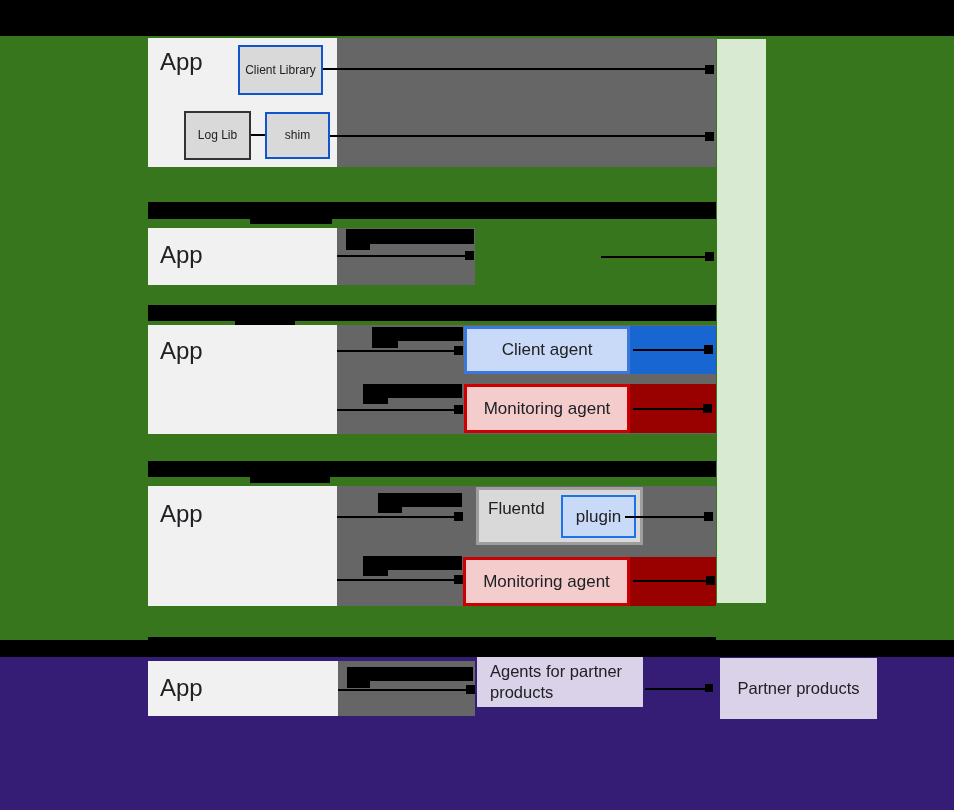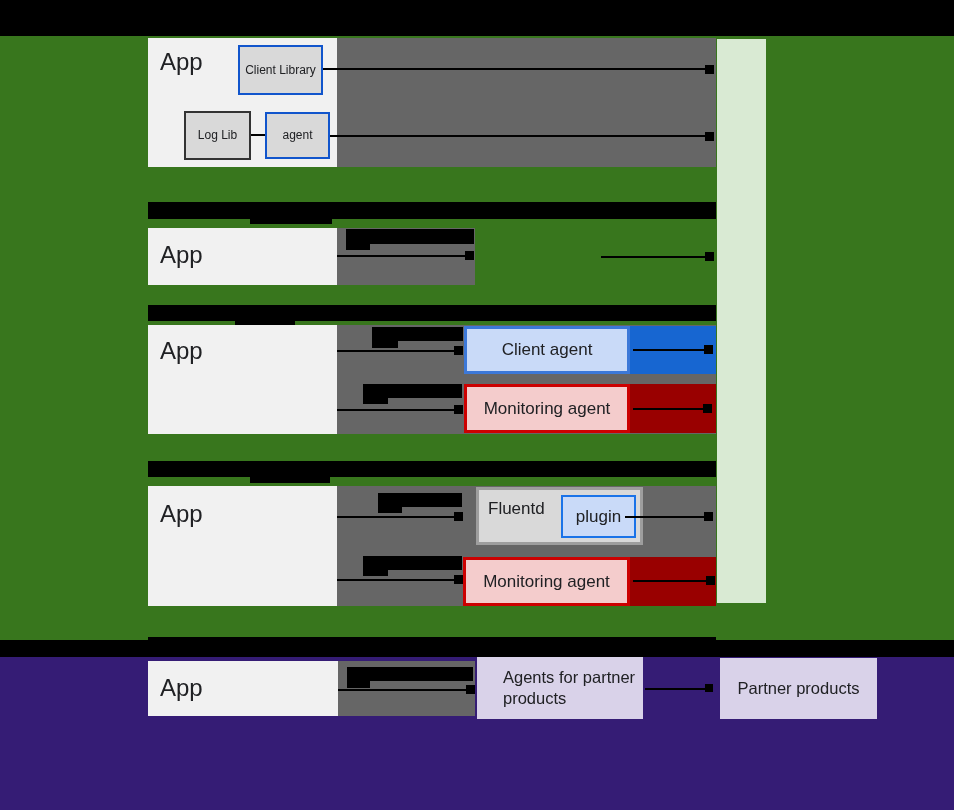--- a/index.html
+++ b/index.html
@@ -42,21 +42,21 @@
   <div class="abs" style="left:148px;top:38px;width:189px;height:129px;background:var(--app_box);">
     <span class="applbl" style="top:10px;">App</span>
   </div>
   <div class="abs box innerbox" style="left:238px;top:45px;width:85px;height:50px;border:2px solid var(--blue_border);">
     <span>Client Library</span>
   </div>
   <div class="abs box innerbox" style="left:184px;top:111px;width:67px;height:49px;border:2px solid var(--dark_border);">
     <span>Log Lib</span>
   </div>
   <div class="abs box innerbox" style="left:265px;top:112px;width:65px;height:47px;border:2px solid var(--blue_border);">
-    <span>agent</span>
+    <span>shim</span>
   </div>
   <div class="abs hline" style="left:251px;top:134px;width:14px;"></div>
   <div class="abs hline" style="left:323px;top:68px;width:384px;"></div>
   <div class="abs ahead" style="left:705px;top:65px;"></div>
   <div class="abs hline" style="left:330px;top:135px;width:377px;"></div>
   <div class="abs ahead" style="left:705px;top:132px;"></div>
 
   <div class="abs redact" style="left:148px;top:202px;width:568px;height:17px;"></div>
   <div class="abs redact" style="left:250px;top:219px;width:82px;height:5px;"></div>
 
@@ -132,21 +132,21 @@
   <div class="abs ahead" style="left:706px;top:576px;"></div>
 
   <div class="abs" style="left:338px;top:661px;width:137px;height:55px;background:var(--gray_box);"></div>
   <div class="abs" style="left:148px;top:661px;width:190px;height:55px;background:var(--app_box);">
     <span class="applbl" style="top:13px;">App</span>
   </div>
   <div class="abs redact" style="left:347px;top:667px;width:126px;height:14px;"></div>
   <div class="abs redact" style="left:347px;top:681px;width:23px;height:7px;"></div>
   <div class="abs hline" style="left:338px;top:689px;width:129px;"></div>
   <div class="abs ahead" style="left:466px;top:685px;"></div>
-  <div class="abs box" style="left:477px;top:657px;width:166px;height:62px;background:var(--lavender_box);justify-content:flex-start;text-align:left;padding-left:26px;font-size:16.5px;">
+  <div class="abs box" style="left:477px;top:657px;width:166px;height:50px;background:var(--lavender_box);justify-content:flex-start;text-align:left;padding-left:13px;font-size:16.5px;">
     <span>Agents for partner products</span>
   </div>
   <div class="abs hline" style="left:645px;top:688px;width:62px;"></div>
   <div class="abs ahead" style="left:705px;top:684px;width:8px;height:8px;"></div>
   <div class="abs box" style="left:720px;top:658px;width:157px;height:61px;background:var(--lavender_box);font-size:16.5px;">
     <span>Partner products</span>
   </div>
 
 </div>
 

